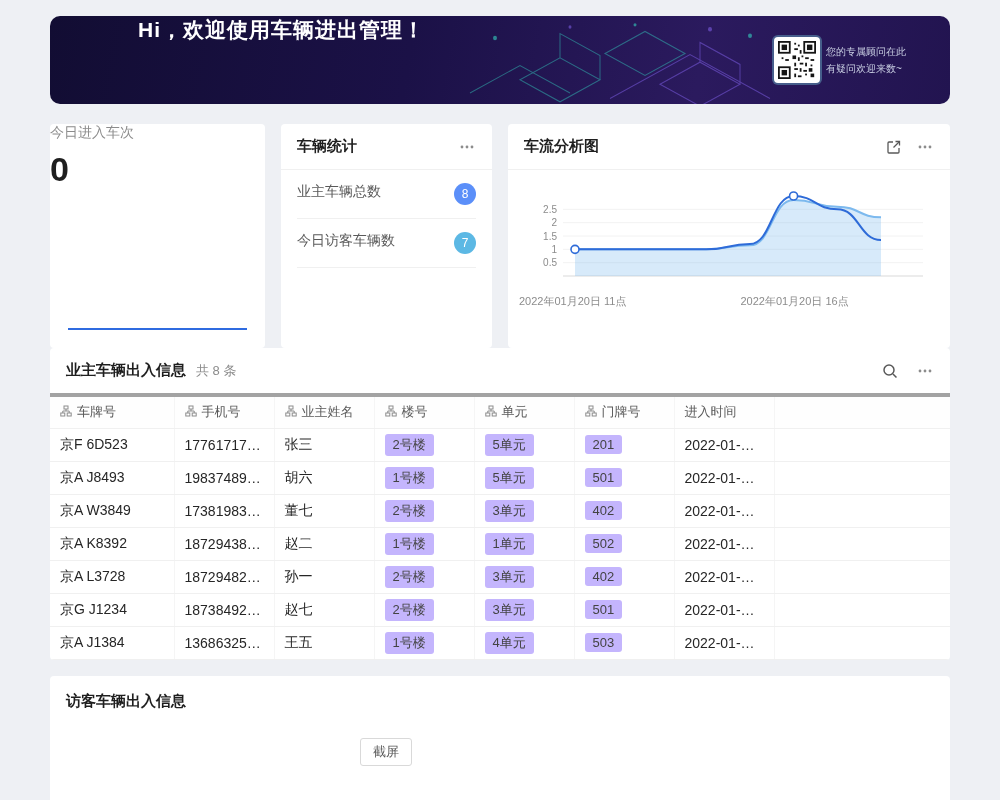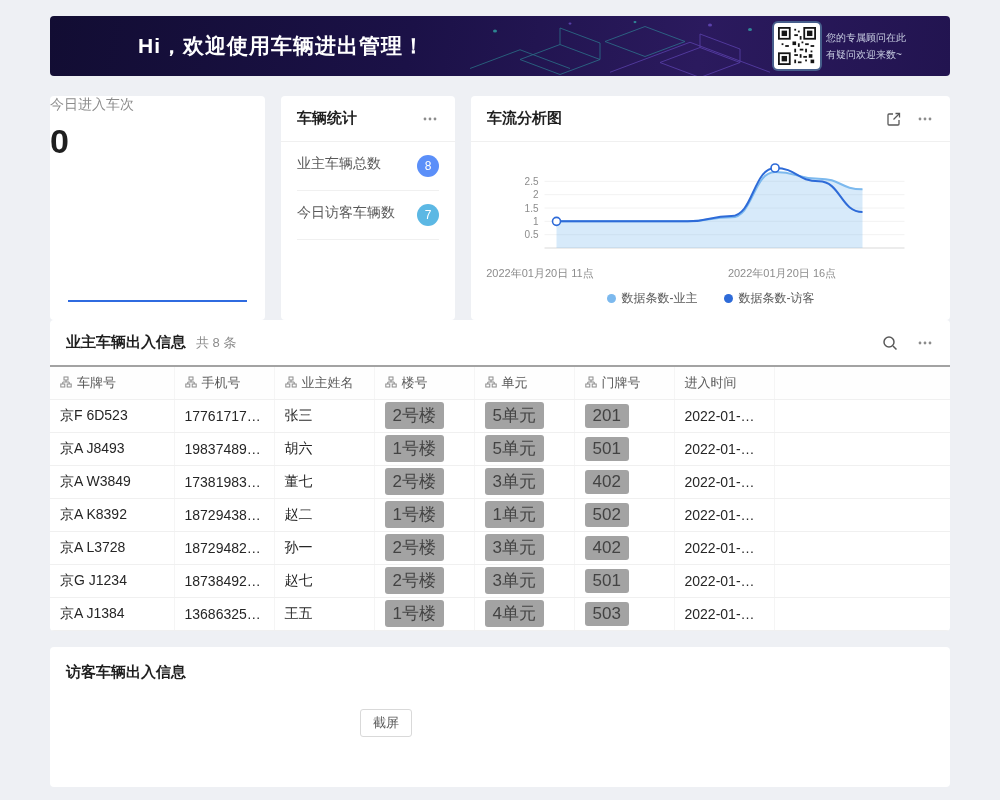--- a/index.html
+++ b/index.html
@@ -1,38 +1,38 @@
 <!DOCTYPE html>
 <html><head>
 <meta charset="utf-8">
 <style>
   *{box-sizing:border-box;margin:0;padding:0}
   html,body{width:1000px;height:800px;overflow:hidden}
   body{background:#eef0f4;font-family:"Liberation Sans","DejaVu Sans",sans-serif;color:#262626}
   .page{padding:16px 50px 0}
 
   
-  .banner{position:relative;height:60px;border-radius:4px;overflow:hidden;display:flex;align-items:center;
+  .banner{position:relative;height:88px;border-radius:10px;overflow:hidden;display:flex;align-items:flex-start;
     background:linear-gradient(100deg,#120d33 0%,#1b1147 40%,#2b1a5e 72%,#221450 100%)}
   .banner-deco{position:absolute;inset:0;width:100%;height:100%}
   .banner-title{position:relative;margin-left:88px;color:#ffffff;font-size:21px;font-weight:bold;letter-spacing:1px;z-index:2}
   .banner-right{position:absolute;right:44px;top:50%;transform:translateY(-50%);display:flex;align-items:center;gap:6px;z-index:2}
   .qr{width:46px;height:46px;background:#fff;border-radius:4px;padding:4px;box-shadow:0 0 0 2px rgba(130,225,235,.35)}
   .qr svg{width:100%;height:100%;display:block}
   .qr-caption{font-size:10px;line-height:1.7;color:#c6cbe0}
 
   
   .cards-row{display:flex;gap:16px;margin-top:20px}
   .card{background:#fff;border-radius:4px}
   .card-today{width:215px;height:224px;position:relative;}
   .today-title{font-size:14px;color:#8c8c8c}
   .today-value{font-size:34px;font-weight:bold;color:#1f1f1f;margin-top:8px}
   .today-underline{position:absolute;left:18px;right:18px;bottom:18px;height:2px;background:#2f6be0}
 
-  .card-stats{width:174px;height:224px}
+  .card-stats{width:211px;height:224px}
   .card-header{display:flex;align-items:center;justify-content:space-between;height:46px;padding:0 16px;border-bottom:1px solid #f0f0f0}
   .card-header-title{font-size:15px;font-weight:bold;color:#1f1f1f}
   .header-icons{display:flex;align-items:center;gap:14px}
   .icon-btn{display:inline-flex;align-items:center;justify-content:center;cursor:pointer;background:none;border:none;padding:0}
   .stat-row{display:flex;align-items:flex-start;justify-content:space-between;margin:0 16px;padding:13px 0;border-bottom:1px solid #f0f0f0}
   .stat-label{font-size:14px;color:#595959}
   .stat-badge{min-width:22px;height:22px;border-radius:50%;color:#fff;font-size:12px;display:inline-flex;align-items:center;justify-content:center}
 
   .card-chart{flex:1;height:224px;display:flex;flex-direction:column}
   .chart-wrap{position:relative;padding:10px 18px 0}
@@ -45,24 +45,24 @@
 
   
   .table-card{background:#fff;border-radius:4px;overflow:hidden}
   .table-title-row{display:flex;align-items:center;padding:13px 16px}
   .table-title{font-size:15px;font-weight:bold;color:#1f1f1f}
   .table-count{font-size:13px;color:#8c8c8c;margin-left:10px}
   .table-actions{margin-left:auto;display:flex;align-items:center;gap:18px}
   table{width:100%;border-collapse:collapse;table-layout:fixed}
   th,td{height:33px;padding:0 10px;font-size:14px;font-weight:normal;text-align:left;
     border-bottom:1px solid #f0f0f0;border-right:1px solid #f5f5f5;white-space:nowrap;overflow:hidden;text-overflow:ellipsis}
-  thead th{color:#595959;font-size:13px;border-top:2px solid #a3a3a3;background:#fefefe}
+  thead th{color:#595959;font-size:13px;border-top:4px solid #a3a3a3;background:#fefefe}
   th:last-child,td:last-child{border-right:none}
   th svg{vertical-align:-1px;margin-right:5px}
-  .tag{display:inline-block;background:#a3a3a3;border-radius:3px;padding:2px 8px;font-size:17px;color:#434343}
+  .tag{display:inline-block;background:#c4b5fd;border-radius:3px;padding:2px 8px;font-size:13px;color:#434343}
 
   
   .visitor-card{margin-top:16px;background:#fff;border-radius:4px;height:140px;position:relative;padding:16px}
   .visitor-title{font-size:15px;font-weight:bold;color:#1f1f1f}
   .partial-btn{position:absolute;left:310px;top:62px;border:1px solid #d9d9d9;border-radius:3px;padding:4px 12px;font-size:13px;color:#595959;background:#fff;cursor:pointer}
 </style>
 </head>
 <body>
 
 <div class="page">
@@ -208,30 +208,20 @@
             <path d="M 46 69.33333333333334 C 67.85714285714286 69.33333333333334, 67.85714285714286 69.33333333333334, 89.71428571428572 69.33333333333334 C 111.57142857142858 69.33333333333334, 111.57142857142858 69.33333333333334, 133.42857142857144 69.33333333333334 C 155.2857142857143 69.33333333333334, 155.28571428571428 69.33333333333334, 177.14285714285714 69.33333333333334 C 199 69.33333333333334, 199 65.33333333333334, 220.85714285714286 65.33333333333334 C 242.71428571428572 65.33333333333334, 242.7142857142857 19.99999999999999, 264.57142857142856 19.99999999999999 C 286.4285714285714 19.99999999999999, 286.42857142857144 26.66666666666666, 308.2857142857143 26.66666666666666 C 330.1428571428571 26.66666666666666, 330.14285714285717 37.33333333333333, 352 37.33333333333333" fill="none" stroke="#7cb9ee" stroke-width="2"></path>
             <path d="M 46 69.33333333333334 C 67.85714285714286 69.33333333333334, 67.85714285714286 69.33333333333334, 89.71428571428572 69.33333333333334 C 111.57142857142858 69.33333333333334, 111.57142857142858 69.33333333333334, 133.42857142857144 69.33333333333334 C 155.2857142857143 69.33333333333334, 155.28571428571428 69.33333333333334, 177.14285714285714 69.33333333333334 C 199 69.33333333333334, 199 64, 220.85714285714286 64 C 242.71428571428572 64, 242.7142857142857 15.999999999999993, 264.57142857142856 15.999999999999993 C 286.4285714285714 15.999999999999993, 286.42857142857144 29.333333333333336, 308.2857142857143 29.333333333333336 C 330.1428571428571 29.333333333333336, 330.14285714285717 59.99999999999999, 352 59.99999999999999" fill="none" stroke="#2e6bd8" stroke-width="2"></path>
             <circle cx="46" cy="69.33333333333334" r="4" fill="#fff" stroke="#2e6bd8" stroke-width="1.6"></circle>
             <circle cx="264.57142857142856" cy="15.999999999999993" r="4" fill="#fff" stroke="#2e6bd8" stroke-width="1.6"></circle>
           </svg>
       </div>
       <div class="x-labels">
           <span class="x-label" style="left: 11.5%;">2022年01月20日 11点</span>
           <span class="x-label" style="left: 66.1429%;">2022年01月20日 16点</span>
         </div>
-      <div class="legend">
-          <span class="legend-item">
-            <i class="legend-dot" style="background: rgb(124, 185, 238);"></i>
-            <span>数据条数-业主</span>
-          </span>
-          <span class="legend-item">
-            <i class="legend-dot" style="background: rgb(46, 107, 216);"></i>
-            <span>数据条数-访客</span>
-          </span>
-        </div>
     </div>
   </div>
 
   <div class="table-card">
     <div class="table-title-row">
       <span class="table-title">业主车辆出入信息</span>
       <span class="table-count">共 8 条</span>
       <span class="table-actions">
         <button class="icon-btn" aria-label="search">
           <svg width="16" height="16" viewBox="0 0 16 16" fill="none" stroke="#595959" stroke-width="1.5">

